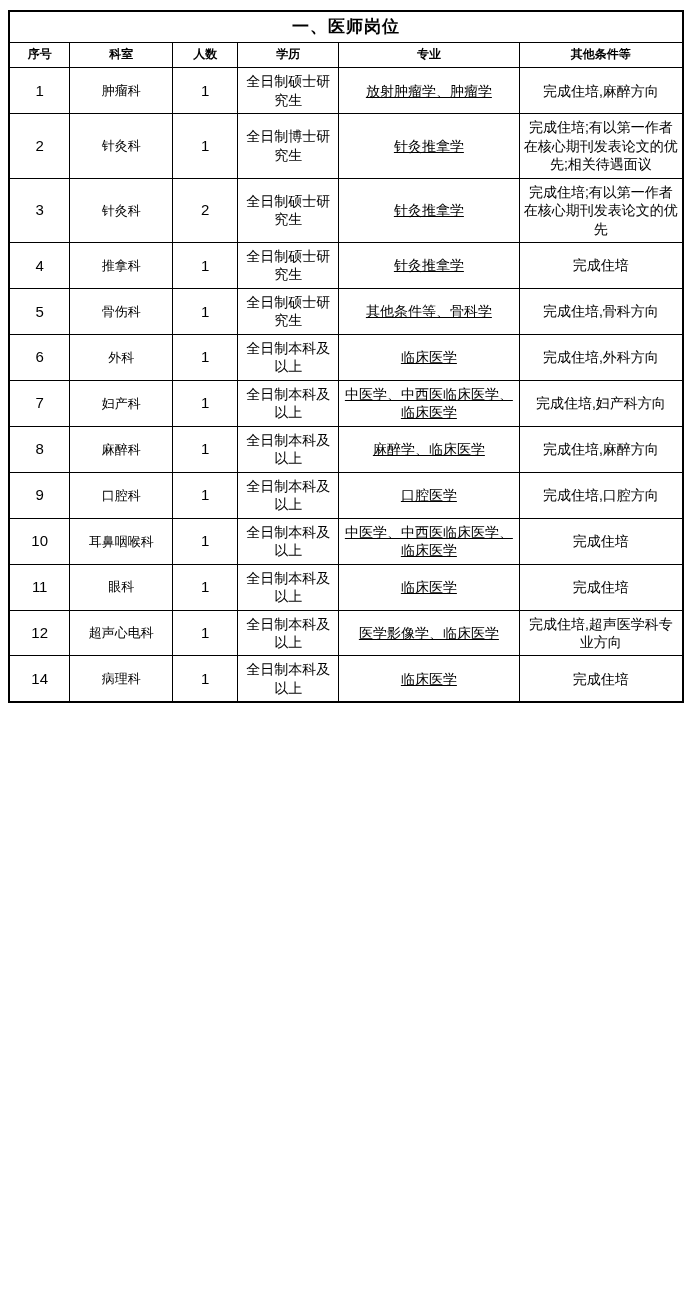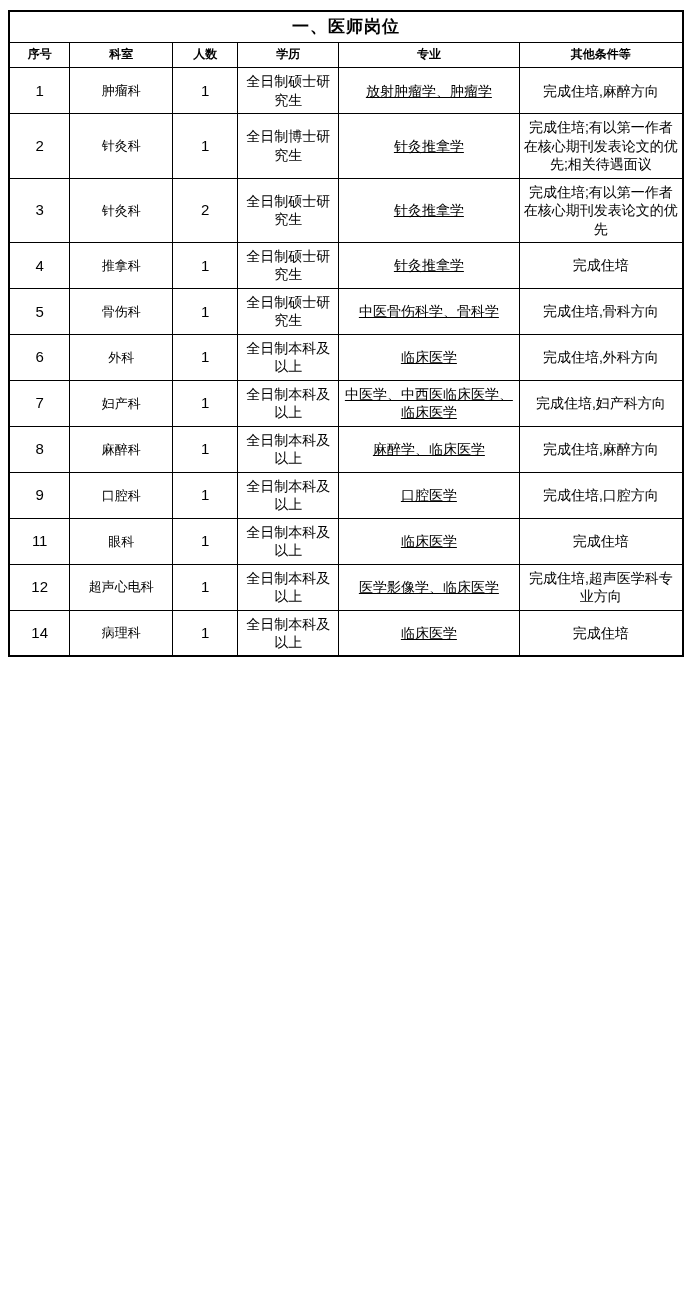--- a/index.html
+++ b/index.html
@@ -118,21 +118,21 @@
           <td class="c-count">1</td>
           <td class="c-edu">全日制硕士研究生</td>
           <td class="c-major">针灸推拿学</td>
           <td class="c-other">完成住培</td>
         </tr>
         <tr>
           <td class="c-index">5</td>
           <td class="c-dept">骨伤科</td>
           <td class="c-count">1</td>
           <td class="c-edu">全日制硕士研究生</td>
-          <td class="c-major">中医骨伤科学、骨科学</td>
+          <td class="c-major">其他条件等、骨科学</td>
           <td class="c-other">完成住培,骨科方向</td>
         </tr>
         <tr>
           <td class="c-index">6</td>
           <td class="c-dept">外科</td>
           <td class="c-count">1</td>
           <td class="c-edu">全日制本科及以上</td>
           <td class="c-major">临床医学</td>
           <td class="c-other">完成住培,外科方向</td>
         </tr>
@@ -154,20 +154,28 @@
         </tr>
         <tr>
           <td class="c-index">9</td>
           <td class="c-dept">口腔科</td>
           <td class="c-count">1</td>
           <td class="c-edu">全日制本科及以上</td>
           <td class="c-major">口腔医学</td>
           <td class="c-other">完成住培,口腔方向</td>
         </tr>
         <tr>
+          <td class="c-index">10</td>
+          <td class="c-dept">耳鼻咽喉科</td>
+          <td class="c-count">1</td>
+          <td class="c-edu">全日制本科及以上</td>
+          <td class="c-major">中医学、中西医临床医学、临床医学</td>
+          <td class="c-other">完成住培</td>
+        </tr>
+        <tr>
           <td class="c-index">11</td>
           <td class="c-dept">眼科</td>
           <td class="c-count">1</td>
           <td class="c-edu">全日制本科及以上</td>
           <td class="c-major">临床医学</td>
           <td class="c-other">完成住培</td>
         </tr>
         <tr>
           <td class="c-index">12</td>
           <td class="c-dept">超声心电科</td>

